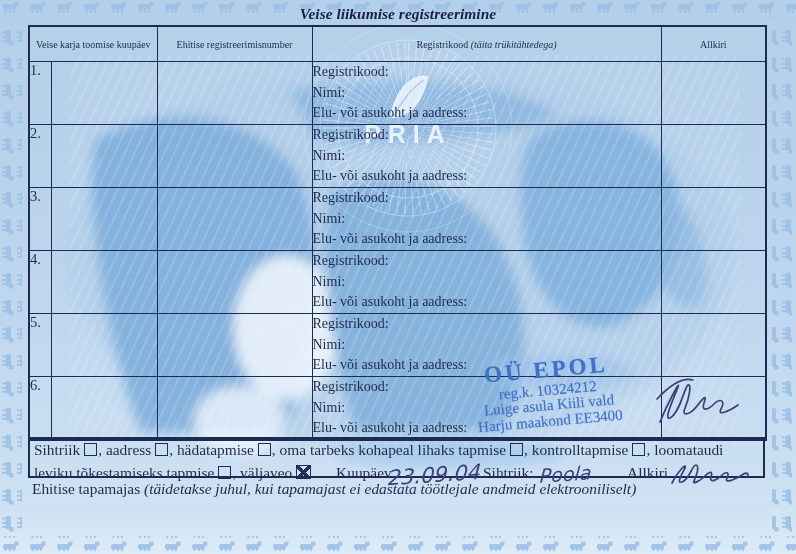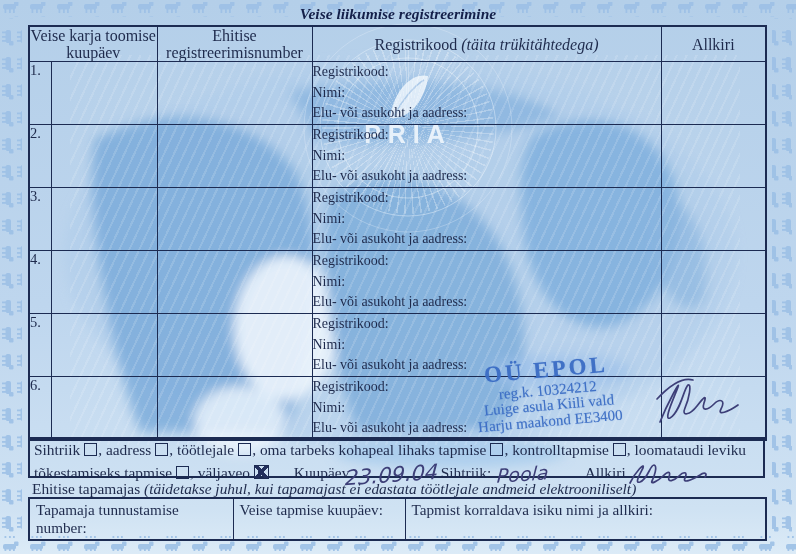--- a/index.html
+++ b/index.html
@@ -35,21 +35,21 @@
   }
   
   #title{
     position:absolute;left:0;top:5px;width:100%;text-align:center;z-index:2;
     font-size:15.5px;font-weight:bold;font-style:italic;color:#14204a;
   }
   
   table{border-collapse:collapse;table-layout:fixed;}
   #main-table{position:absolute;left:28px;top:25px;width:737px;z-index:1;border:2.5px solid var(--line);}
   #main-table th,#main-table td{border:1.6px solid var(--line);padding:0;background:transparent;}
-  #main-table th{height:34px;font-size:16px;font-weight:normal;text-align:center;vertical-align:middle;line-height:17px;}
+  #main-table th{height:34px;font-size:10px;font-weight:normal;text-align:center;vertical-align:middle;line-height:17px;}
   #main-table td{height:62px;vertical-align:top;}
   #main-table em{font-style:italic;margin-top:36px;}
   td.c-num{font-size:14.5px;padding:3px 0 0 4px;}
   td.c-keeper{padding:3px 0 0 8px;font-size:14px;line-height:20.5px;}
   
   #stamp{
     position:absolute;left:448px;top:358px;width:200px;z-index:3;text-align:center;
     color:var(--stamp);transform:rotate(-5deg);opacity:.95;text-shadow:0 0 1px rgba(70,120,200,.55);
   }
   #stamp .l1{font-size:23px;font-weight:bold;letter-spacing:3px;line-height:24px;}
@@ -247,44 +247,30 @@
   </div>
 
   <svg id="sig-row6" width="100" height="56" viewBox="0 0 100 56">
     <path class="sig" d="M10,50 C18,30 31,7 28,15 C24,26 13,49 20,46 C30,41 34,16 38,13 C42,11 39,27 35,36 C31,45 40,43 47,34 C54,25 57,22 54,31 C51,40 58,38 64,32 C70,26 76,28 71,37 C67,44 78,40 88,33"></path>
     <path class="sig" d="M7,27 C20,13 33,5 43,8"></path>
   </svg>
 
   <div id="death-box">
     <span><span>Sihtriik</span><span class="box"></span>,</span>
     <span><span>aadress</span><span class="box"></span>,</span>
-    <span><span>töötlejale</span><span class="box"></span>,</span>
+    <span><span>hädatapmise</span><span class="box"></span>,</span>
     <span><span>oma tarbeks kohapeal lihaks tapmise</span><span class="box"></span>,</span>
     <span><span>kontrolltapmise</span><span class="box"></span>,</span>
     <span><span>loomataudi leviku tõkestamiseks tapmise</span><span class="box"></span>,</span>
     <span><span>väljaveo</span><span class="box checked"></span></span>
     <span class="lbl-kuupaev">Kuupäev</span><span class="hand" id="death-date">23.09.04</span>
     <span>Sihtriik:</span><span class="hand" id="death-country">Poola</span>
     <span class="lbl-allkiri">Allkiri</span><svg id="sig-inline" width="86" height="28" viewBox="0 0 86 28">
       <path class="sig" d="M6,24 C12,12 21,3 19,9 C16,15 10,25 16,23 C24,20 26,6 30,6 C34,7 30,18 28,22 C26,26 34,22 39,17 C44,12 47,12 45,18 C43,24 50,22 55,17 C60,12 64,13 61,19 C58,25 68,21 76,16 C80,13 84,14 81,18"></path>
     </svg>
   </div>
 
   <div id="slaughter-head">
     <span>Ehitise tapamajas</span>
     <em>(täidetakse juhul, kui tapamajast ei edastata töötlejale andmeid elektrooniliselt)</em>
   </div>
-  <table id="slaughter-table">
-    <colgroup>
-        <col style="width:204px">
-        <col style="width:172px">
-        <col style="width:361px">
-      </colgroup>
-    <tbody>
-        <tr>
-      <td>Tapamaja tunnustamise number:</td>
-      <td>Veise tapmise kuupäev:</td>
-      <td>Tapmist korraldava isiku nimi ja allkiri:</td>
-    </tr>
-  </tbody>
-    </table>
 
 </div>
 
 </body></html>

